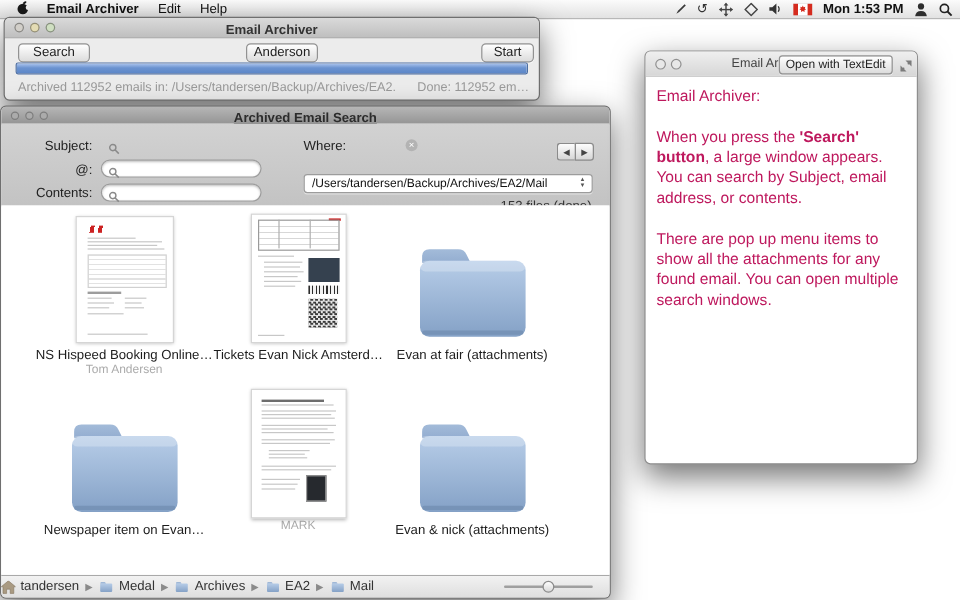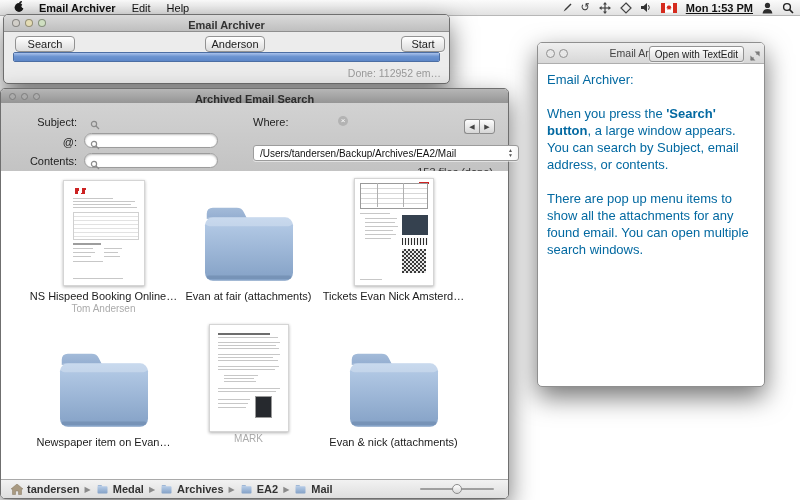--- a/index.html
+++ b/index.html
@@ -10,21 +10,21 @@
 
   
   #menubar{left:0;top:0;width:800px;height:15px;
     background:linear-gradient(#fbfbfb,#e2e2e2);
     border-bottom:1px solid #b7b7b7;font-size:11px;color:#111;
     display:flex;align-items:center;}
   #menubar .app-name{font-weight:bold;margin-left:14px;}
   #menubar .menu-item{margin-left:16px;}
   #menu-right{position:absolute;right:6px;top:0;height:15px;display:flex;align-items:center;gap:9px;}
   #menu-right .micon{display:inline-flex;align-items:center;justify-content:center;height:13px;}
-  #menubar .clock{font-weight:bold;font-size:11px;color:#111;text-decoration:underline;}
+  #menubar .clock{font-weight:bold;font-size:11px;color:#111;}
 
   
   .window{position:absolute;border:1px solid #6f6f6f;border-radius:5px;
     box-shadow:0 10px 26px rgba(0,0,0,.55);background:#ececec;}
   .titlebar{position:relative;border-radius:4px 4px 0 0;
     border-bottom:1px solid #8f8f8f;text-align:center;}
   .titlebar .title{font-size:11px;font-weight:bold;color:#333;}
   .lights{position:absolute;left:8px;top:0;bottom:0;display:flex;align-items:center;gap:5px;}
   .light{width:8px;height:8px;border-radius:50%;border:1px solid rgba(0,0,0,.35);box-sizing:border-box;}
 
@@ -53,21 +53,21 @@
     box-shadow:inset 0 1px 2px rgba(0,0,0,.25);font-size:11px;color:#000;
     padding:0 14px 0 17px;box-sizing:border-box;outline:none;font-family:inherit;}
   .mag{position:absolute;width:10px;height:10px;}
   .clear-btn{position:absolute;width:10px;height:10px;border-radius:50%;background:#b3b3b3;
     color:#fff;font-size:8px;line-height:10px;text-align:center;}
   #nav-btns{position:absolute;right:13px;top:16px;display:flex;}
   #nav-btns .seg{width:14px;height:13px;display:flex;align-items:center;justify-content:center;
     background:linear-gradient(#fdfdfd,#d6d6d6);border:1px solid #8b8b8b;font-size:7px;color:#444;}
   #nav-btns .seg:first-child{border-radius:3px 0 0 3px;border-right:none;}
   #nav-btns .seg:last-child{border-radius:0 3px 3px 0;}
-  #where-popup{position:absolute;left:252px;top:42px;width:266px;height:16px;background:#fff;
+  #where-popup{position:absolute;left:252px;top:42px;width:241px;height:16px;background:#fff;
     border:1px solid #9c9c9c;border-radius:3px;font-size:10px;color:#111;display:flex;align-items:center;
     padding-left:6px;box-sizing:border-box;box-shadow:0 1px 0 rgba(255,255,255,.5);}
   #where-popup .stepper{position:absolute;right:2px;top:1px;bottom:1px;width:11px;display:flex;
     flex-direction:column;align-items:center;justify-content:center;color:#555;font-size:5px;line-height:5px;}
   #files-status{position:absolute;right:15px;top:63px;font-size:11px;color:#333;}
 
   
   #browser{left:0;top:82px;right:0;height:308px;background:#fff;overflow:hidden;}
   .grid-row{position:absolute;left:30px;width:460px;display:flex;}
   .cell{width:145px;display:flex;flex-direction:column;align-items:center;}
@@ -75,37 +75,37 @@
   .cell-label{font-size:11px;color:#1c1c1c;margin-top:4px;white-space:nowrap;max-width:150px;overflow:hidden;}
   .cell-sub{font-size:10px;color:#ababab;margin-top:1px;white-space:nowrap;}
   .doc{position:relative;background:#fff;border:1px solid #d5d5d5;box-shadow:0 1px 3px rgba(0,0,0,.3);box-sizing:border-box;}
   .tl{position:absolute;background:#c7c7c7;height:1px;}
   .tld{position:absolute;background:#9d9d9d;height:2px;}
   .folder-svg{display:block;}
 
   
   #pathbar{left:0;right:0;bottom:0;height:18px;background:linear-gradient(#f2f2f2,#dedede);
     border-top:1px solid #a9a9a9;border-radius:0 0 4px 4px;display:flex;align-items:center;
-    font-size:11px;color:#333;padding-left:10px;font-weight:bold;}
+    font-size:11px;color:#333;}
   .path-seg{display:flex;align-items:center;gap:4px;margin-right:5px;}
   .path-sep{color:#8a8a8a;font-size:8px;margin-right:5px;}
   #size-slider{position:absolute;right:14px;bottom:4px;width:74px;height:10px;}
   #size-slider .track{position:absolute;left:0;right:0;top:4px;height:2px;background:#9f9f9f;border-radius:1px;}
   #size-slider .knob{position:absolute;left:32px;top:0;width:10px;height:10px;border-radius:50%;
     background:linear-gradient(#fdfdfd,#d9d9d9);border:1px solid #8c8c8c;box-sizing:border-box;}
 
   
   #ql-win{left:537px;top:42px;width:226px;height:343px;background:#fff;border:1px solid #8f8f8f;}
   #ql-win .titlebar{height:20px;background:linear-gradient(#efefef,#d7d7d7);border-bottom:1px solid #aeaeae;}
   #ql-win .title{font-size:10.5px;font-weight:normal;color:#444;line-height:20px;margin-left:-4px;}
   .ql-circle{width:9px;height:9px;border-radius:50%;border:1.5px solid #909090;box-sizing:border-box;background:#e8e8e8;}
   #ql-open-btn{position:absolute;right:20px;top:3px;height:14px;padding:0 5px;font-size:10px;border-radius:3px;}
   #ql-fs{position:absolute;right:4px;top:4px;}
   #ql-content{position:absolute;left:0;right:0;top:20px;bottom:0;padding:8px 8px 0 9px;
-    font-size:13px;line-height:17px;color:#0369a1;overflow:hidden;}
+    font-size:13px;line-height:17px;color:#be185d;overflow:hidden;}
   .ql-p{margin:0 0 17px 0;}
 </style>
 </head>
 <body>
 
 <svg width="0" height="0" style="position:absolute" aria-hidden="true">
   <defs>
     <linearGradient id="foldgrad" x1="0" y1="0" x2="0" y2="1">
       <stop offset="0" stop-color="#b7cde8"></stop>
         <stop offset="1" stop-color="#84a1c6"></stop>
@@ -185,20 +185,21 @@
       <span class="light" style="background:#cfdfc1"></span>
     </div>
     <span class="title">Email Archiver</span>
   </div>
   <div class="btn abs" style="left:11px;top:21px;width:58px;height:14px">Search</div>
   <div class="btn abs" style="left:201px;top:21px;width:58px;height:14px">Anderson</div>
   <div class="btn abs" style="left:397px;top:21px;width:42px;height:14px">Start</div>
   <div id="progress-track" class="abs">
     <div id="progress-fill" style="width: 100%;"></div>
   </div>
+  <div class="status-text abs" style="left:11px">Archived 112952 emails in: /Users/tandersen/Backup/Archives/EA2.</div>
   <div class="status-text abs" style="right:8px">Done: 112952 em…</div>
 </div>
 
 <div id="search-win" class="window">
   <div class="titlebar">
     <div class="lights">
       <span class="light"></span>
       <span class="light"></span>
       <span class="light"></span>
     </div>
@@ -271,52 +272,52 @@
             <div class="tl" style="left:9px;top:80px;width:30px"></div>
             <div class="tl" style="left:9px;top:97px;width:50px"></div>
           </div>
         </div>
         <span class="cell-label">NS Hispeed Booking Online…</span>
         <span class="cell-sub">Tom Andersen</span>
       </div>
 
       <div class="cell">
         <div class="icon-box">
-          <svg class="folder-svg" width="106" height="88" viewBox="0 0 120 100">
-            <path d="M12 18 q0-7 7-7 h27 q6 0 8 5 l4 8 H12 z" fill="url(#foldtab)"></path>
-            <rect x="10" y="22" width="100" height="72" rx="9" fill="url(#foldgrad)"></rect>
-            <rect x="10" y="22" width="100" height="10" rx="5" fill="#ffffff" opacity="0.25"></rect>
-            <rect x="12" y="88" width="96" height="4" rx="2" fill="#6d88ab" opacity="0.6"></rect>
-          </svg>
-        </div>
-        <span class="cell-label">Evan at fair (attachments)</span>
-        <span class="cell-sub"></span>
-      </div>
-
-      <div class="cell">
-        <div class="icon-box">
           <div class="doc" style="width:80px;height:108px">
             <div class="abs" style="right:4px;top:3px;width:10px;height:2px;background:#cc2222"></div>
             <div class="abs" style="left:5px;top:4px;width:66px;height:24px;border:1px solid #9a9a9a;background:repeating-linear-gradient(#fff 0 4px,#d7d7d7 4px 5px)"></div>
             <div class="abs" style="left:22px;top:4px;width:1px;height:24px;background:#b0b0b0"></div>
             <div class="abs" style="left:48px;top:4px;width:1px;height:24px;background:#b0b0b0"></div>
             <div class="tl" style="left:5px;top:34px;width:30px"></div>
             <div class="tl" style="left:10px;top:39px;width:32px"></div>
             <div class="tl" style="left:10px;top:43px;width:30px"></div>
             <div class="tl" style="left:10px;top:47px;width:33px"></div>
             <div class="tl" style="left:10px;top:51px;width:28px"></div>
             <div class="tl" style="left:10px;top:55px;width:31px"></div>
             <div class="tl" style="left:10px;top:59px;width:26px"></div>
             <div class="abs" style="left:47px;top:36px;width:26px;height:20px;background:#35414f"></div>
             <div class="abs" style="left:47px;top:59px;width:26px;height:7px;background:repeating-linear-gradient(90deg,#2c2c2c 0 1px,#f2f2f2 1px 3px)"></div>
             <div class="abs" style="left:47px;top:70px;width:24px;height:24px;background:conic-gradient(#3a3a3a 25%,#e8e8e8 0 50%,#3a3a3a 0 75%,#e8e8e8 0) 0 0/4px 4px"></div>
             <div class="tl" style="left:5px;top:100px;width:22px"></div>
           </div>
         </div>
         <span class="cell-label">Tickets Evan Nick Amsterd…</span>
+        <span class="cell-sub"></span>
+      </div>
+
+      <div class="cell">
+        <div class="icon-box">
+          <svg class="folder-svg" width="106" height="88" viewBox="0 0 120 100">
+            <path d="M12 18 q0-7 7-7 h27 q6 0 8 5 l4 8 H12 z" fill="url(#foldtab)"></path>
+            <rect x="10" y="22" width="100" height="72" rx="9" fill="url(#foldgrad)"></rect>
+            <rect x="10" y="22" width="100" height="10" rx="5" fill="#ffffff" opacity="0.25"></rect>
+            <rect x="12" y="88" width="96" height="4" rx="2" fill="#6d88ab" opacity="0.6"></rect>
+          </svg>
+        </div>
+        <span class="cell-label">Evan at fair (attachments)</span>
         <span class="cell-sub"></span>
       </div>
     </div>
 
     <div class="grid-row" style="top:153px">
 
       <div class="cell">
         <div class="icon-box" style="height:108px">
           <svg class="folder-svg" width="106" height="88" viewBox="0 0 120 100">
             <path d="M12 18 q0-7 7-7 h27 q6 0 8 5 l4 8 H12 z" fill="url(#foldtab)"></path>

